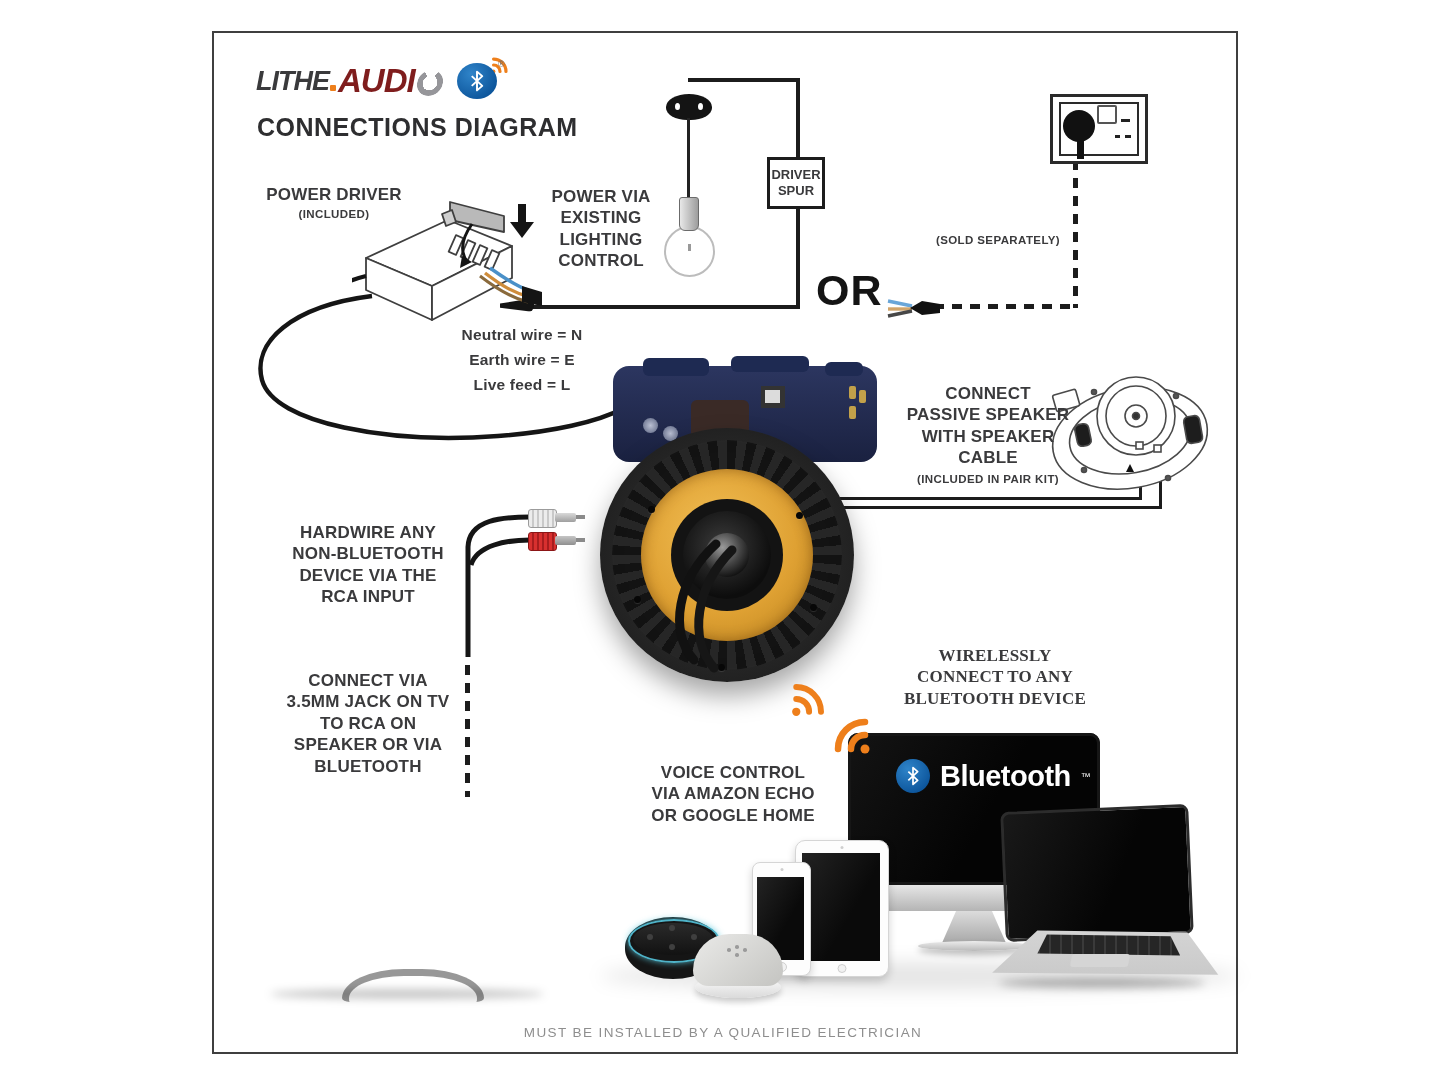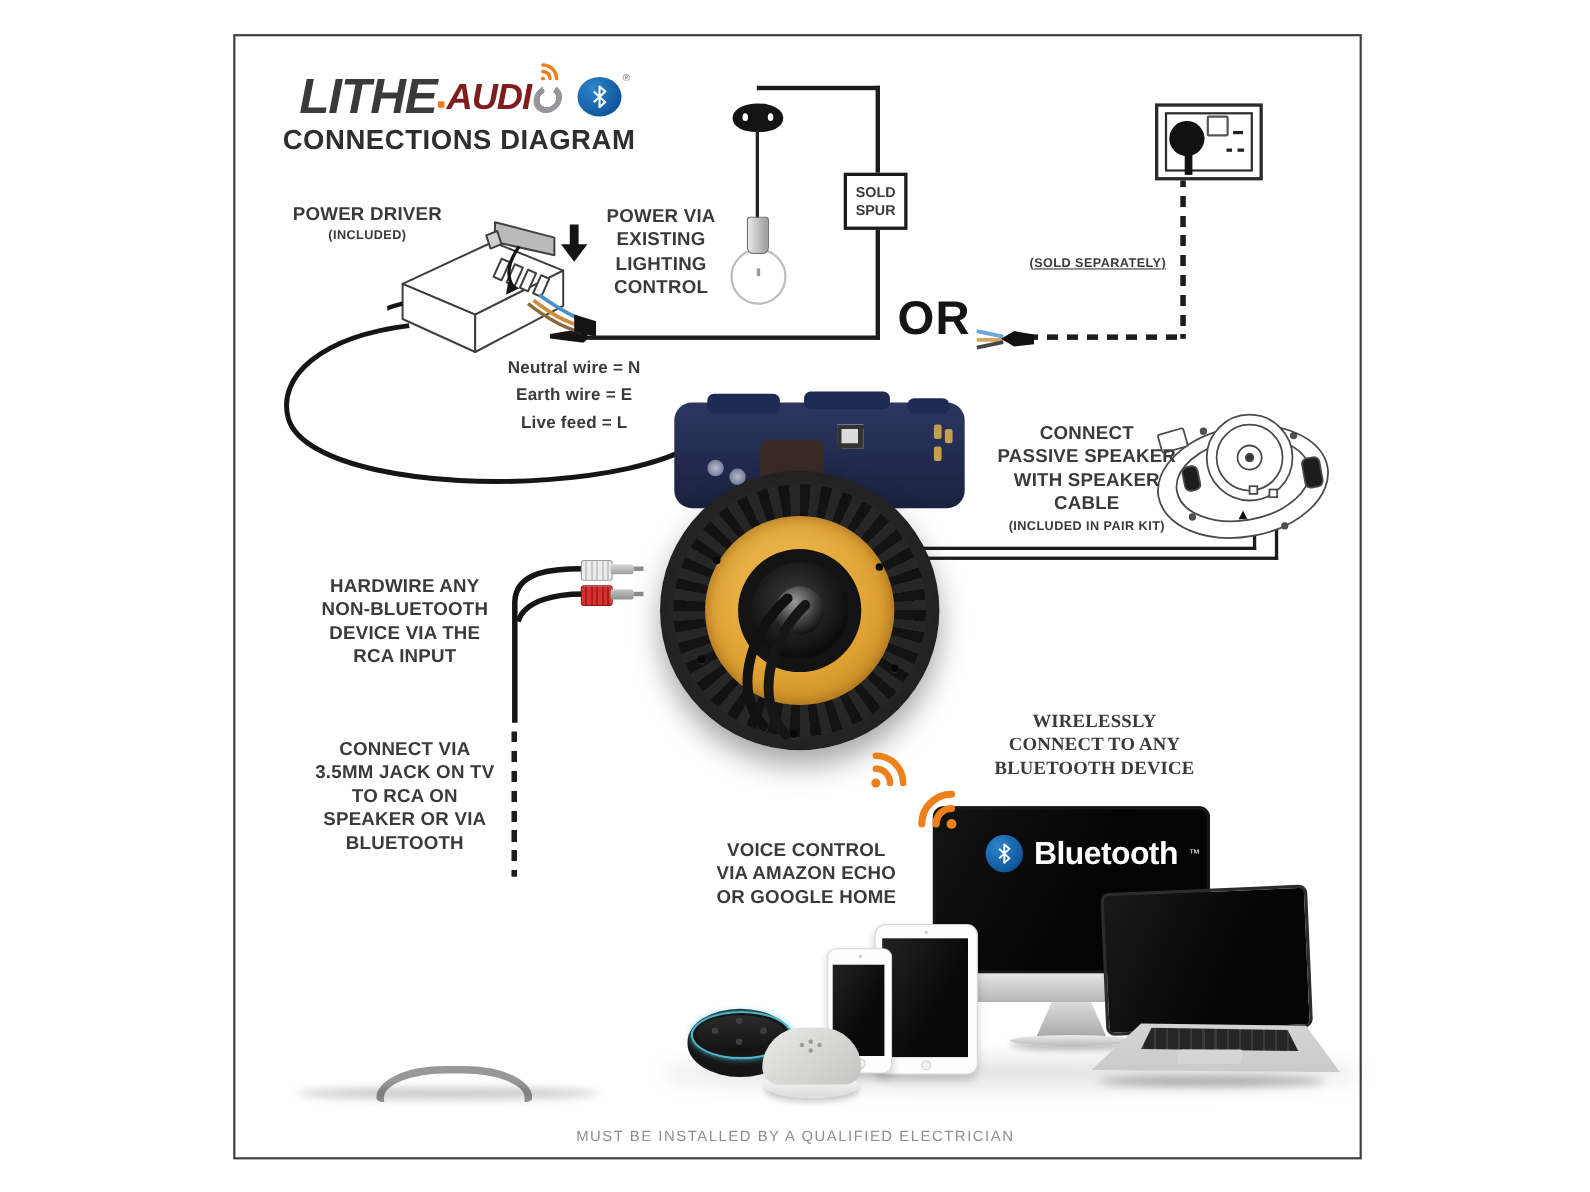--- a/index.html
+++ b/index.html
@@ -8,21 +8,21 @@
   .abs{position:absolute;}
   .frame{position:absolute;left:212px;top:31px;width:1022px;height:1019px;border:2px solid #3f3f3f;background:#fff;}
   .ann{position:absolute;font-weight:bold;color:#3a3a3c;text-align:center;white-space:pre-line;
        font-size:17px;line-height:1.26;letter-spacing:.2px;z-index:6;}
   .sub{font-size:11.5px;letter-spacing:.4px;}
   .line{position:absolute;background:#1c1c1c;z-index:2;}
   .dashv{position:absolute;width:5px;background:repeating-linear-gradient(to bottom,#1c1c1c 0 10px,transparent 10px 18px);z-index:2;}
   .dashh{position:absolute;height:5px;background:repeating-linear-gradient(to right,#1c1c1c 0 10px,transparent 10px 18px);z-index:2;}
   
   .brand{position:absolute;left:256px;top:62px;display:flex;align-items:center;z-index:5;}
-  .brand .w1{font-size:45px;font-weight:800;font-style:italic;color:#3a3a3c;letter-spacing:-1px;margin-left:16px;}
+  .brand .w1{font-size:27px;font-weight:800;font-style:italic;color:#3a3a3c;letter-spacing:-1px;}
   .brand .dot{width:6px;height:6px;background:#ee7f1b;border-radius:1px;margin:14px 2px 0 1px;}
   .brand .w2{font-size:33px;font-weight:800;font-style:italic;color:#7f1d1d;letter-spacing:-1px;}
   .brand .oring{position:relative;width:26px;height:26px;margin:4px 0 0 2px;border-radius:50%;
      background:conic-gradient(from -30deg,transparent 0 60deg,#96969a 60deg 360deg);
      -webkit-mask:radial-gradient(closest-side,transparent 56%,#000 57%);
      mask:radial-gradient(closest-side,transparent 56%,#000 57%);transform:skewX(-8deg);}
   .title{position:absolute;left:257px;top:113px;font-size:25px;font-weight:bold;color:#2e2e30;letter-spacing:.5px;z-index:5;}
   .btbadge{position:relative;width:40px;height:36px;margin-left:14px;border-radius:50%;
      background:radial-gradient(circle at 35% 30%,#2f84c9,#0d569c 75%);display:flex;align-items:center;justify-content:center;}
   .reg{position:absolute;top:-4px;right:-8px;font-size:9px;color:#6a6a6a;font-style:normal;}
@@ -205,21 +205,21 @@
   <div class="abs" style="left:666px;top:94px;width:46px;height:26px;background:#141414;border-radius:50% 50% 46% 46%;z-index:3;">
     <span class="abs" style="left:9px;top:9px;width:5px;height:7px;background:#fff;border-radius:50%;"></span>
     <span class="abs" style="left:32px;top:9px;width:5px;height:7px;background:#fff;border-radius:50%;"></span>
   </div>
   <div class="abs" style="left:687px;top:118px;width:2.5px;height:82px;background:#222;z-index:3;"></div>
   <div class="abs" style="left:679px;top:197px;width:18px;height:32px;background:linear-gradient(90deg,#e8e8e8,#9d9d9d);border:1px solid #6b6b6b;border-radius:3px 3px 6px 6px;z-index:3;"></div>
   <div class="abs" style="left:664px;top:226px;width:47px;height:47px;border:2px solid #bcbcbc;border-radius:50%;background:#fff;z-index:2;">
     <span class="abs" style="left:22px;top:16px;width:3px;height:7px;background:#999;"></span>
   </div>
 
-  <div class="spur">SOLD
+  <div class="spur">DRIVER
 SPUR</div>
   <div class="or">OR</div>
 
   <svg class="abs" style="left:886px;top:294px;z-index:3;" width="54" height="28" viewBox="0 0 54 28">
     <path d="M2,7 L26,12" stroke="#6aa6d8" stroke-width="3.4" fill="none"></path>
     <path d="M2,15 L26,15" stroke="#d2a56a" stroke-width="3.4" fill="none"></path>
     <path d="M2,22 L26,17" stroke="#474747" stroke-width="3.4" fill="none"></path>
     <polygon points="24,14 36,7 54,10 54,19 36,21" fill="#111"></polygon>
   </svg>
   <div class="dashh" style="left:934px;top:304px;width:142px;"></div>
@@ -227,21 +227,21 @@
 
   <div class="socket">
     <span class="inner"></span>
     <span class="plug"></span>
     <span class="stem"></span>
     <span class="pin"></span>
     <span class="s1" style="left:68px;top:22px;width:9px;height:3px;"></span>
     <span class="s2" style="left:62px;top:38px;width:5px;height:3px;"></span>
     <span class="s3" style="left:72px;top:38px;width:6px;height:3px;"></span>
   </div>
-  <div class="ann sub" style="left:908px;top:233px;width:180px;text-decoration:underline;">(SOLD SEPARATELY)</div>
+  <div class="ann sub" style="left:908px;top:233px;width:180px;">(SOLD SEPARATELY)</div>
 
   <div class="line" style="left:840px;top:497px;width:302px;height:3px;z-index:1;"></div>
   <div class="line" style="left:840px;top:506px;width:322px;height:3px;z-index:1;"></div>
   <div class="line" style="left:1139px;top:446px;width:3px;height:54px;z-index:1;"></div>
   <div class="line" style="left:1159px;top:450px;width:3px;height:59px;z-index:1;"></div>
 
   <svg class="abs" style="left:1048px;top:366px;z-index:2;" width="165" height="132" viewBox="0 0 165 132">
     <g stroke="#4a4a4a" stroke-width="1.6" fill="#fff">
       <ellipse cx="82" cy="72" rx="78" ry="50" transform="rotate(-10 82 72)"></ellipse>
       <ellipse cx="82" cy="70" rx="61" ry="37" transform="rotate(-10 82 70)"></ellipse>

